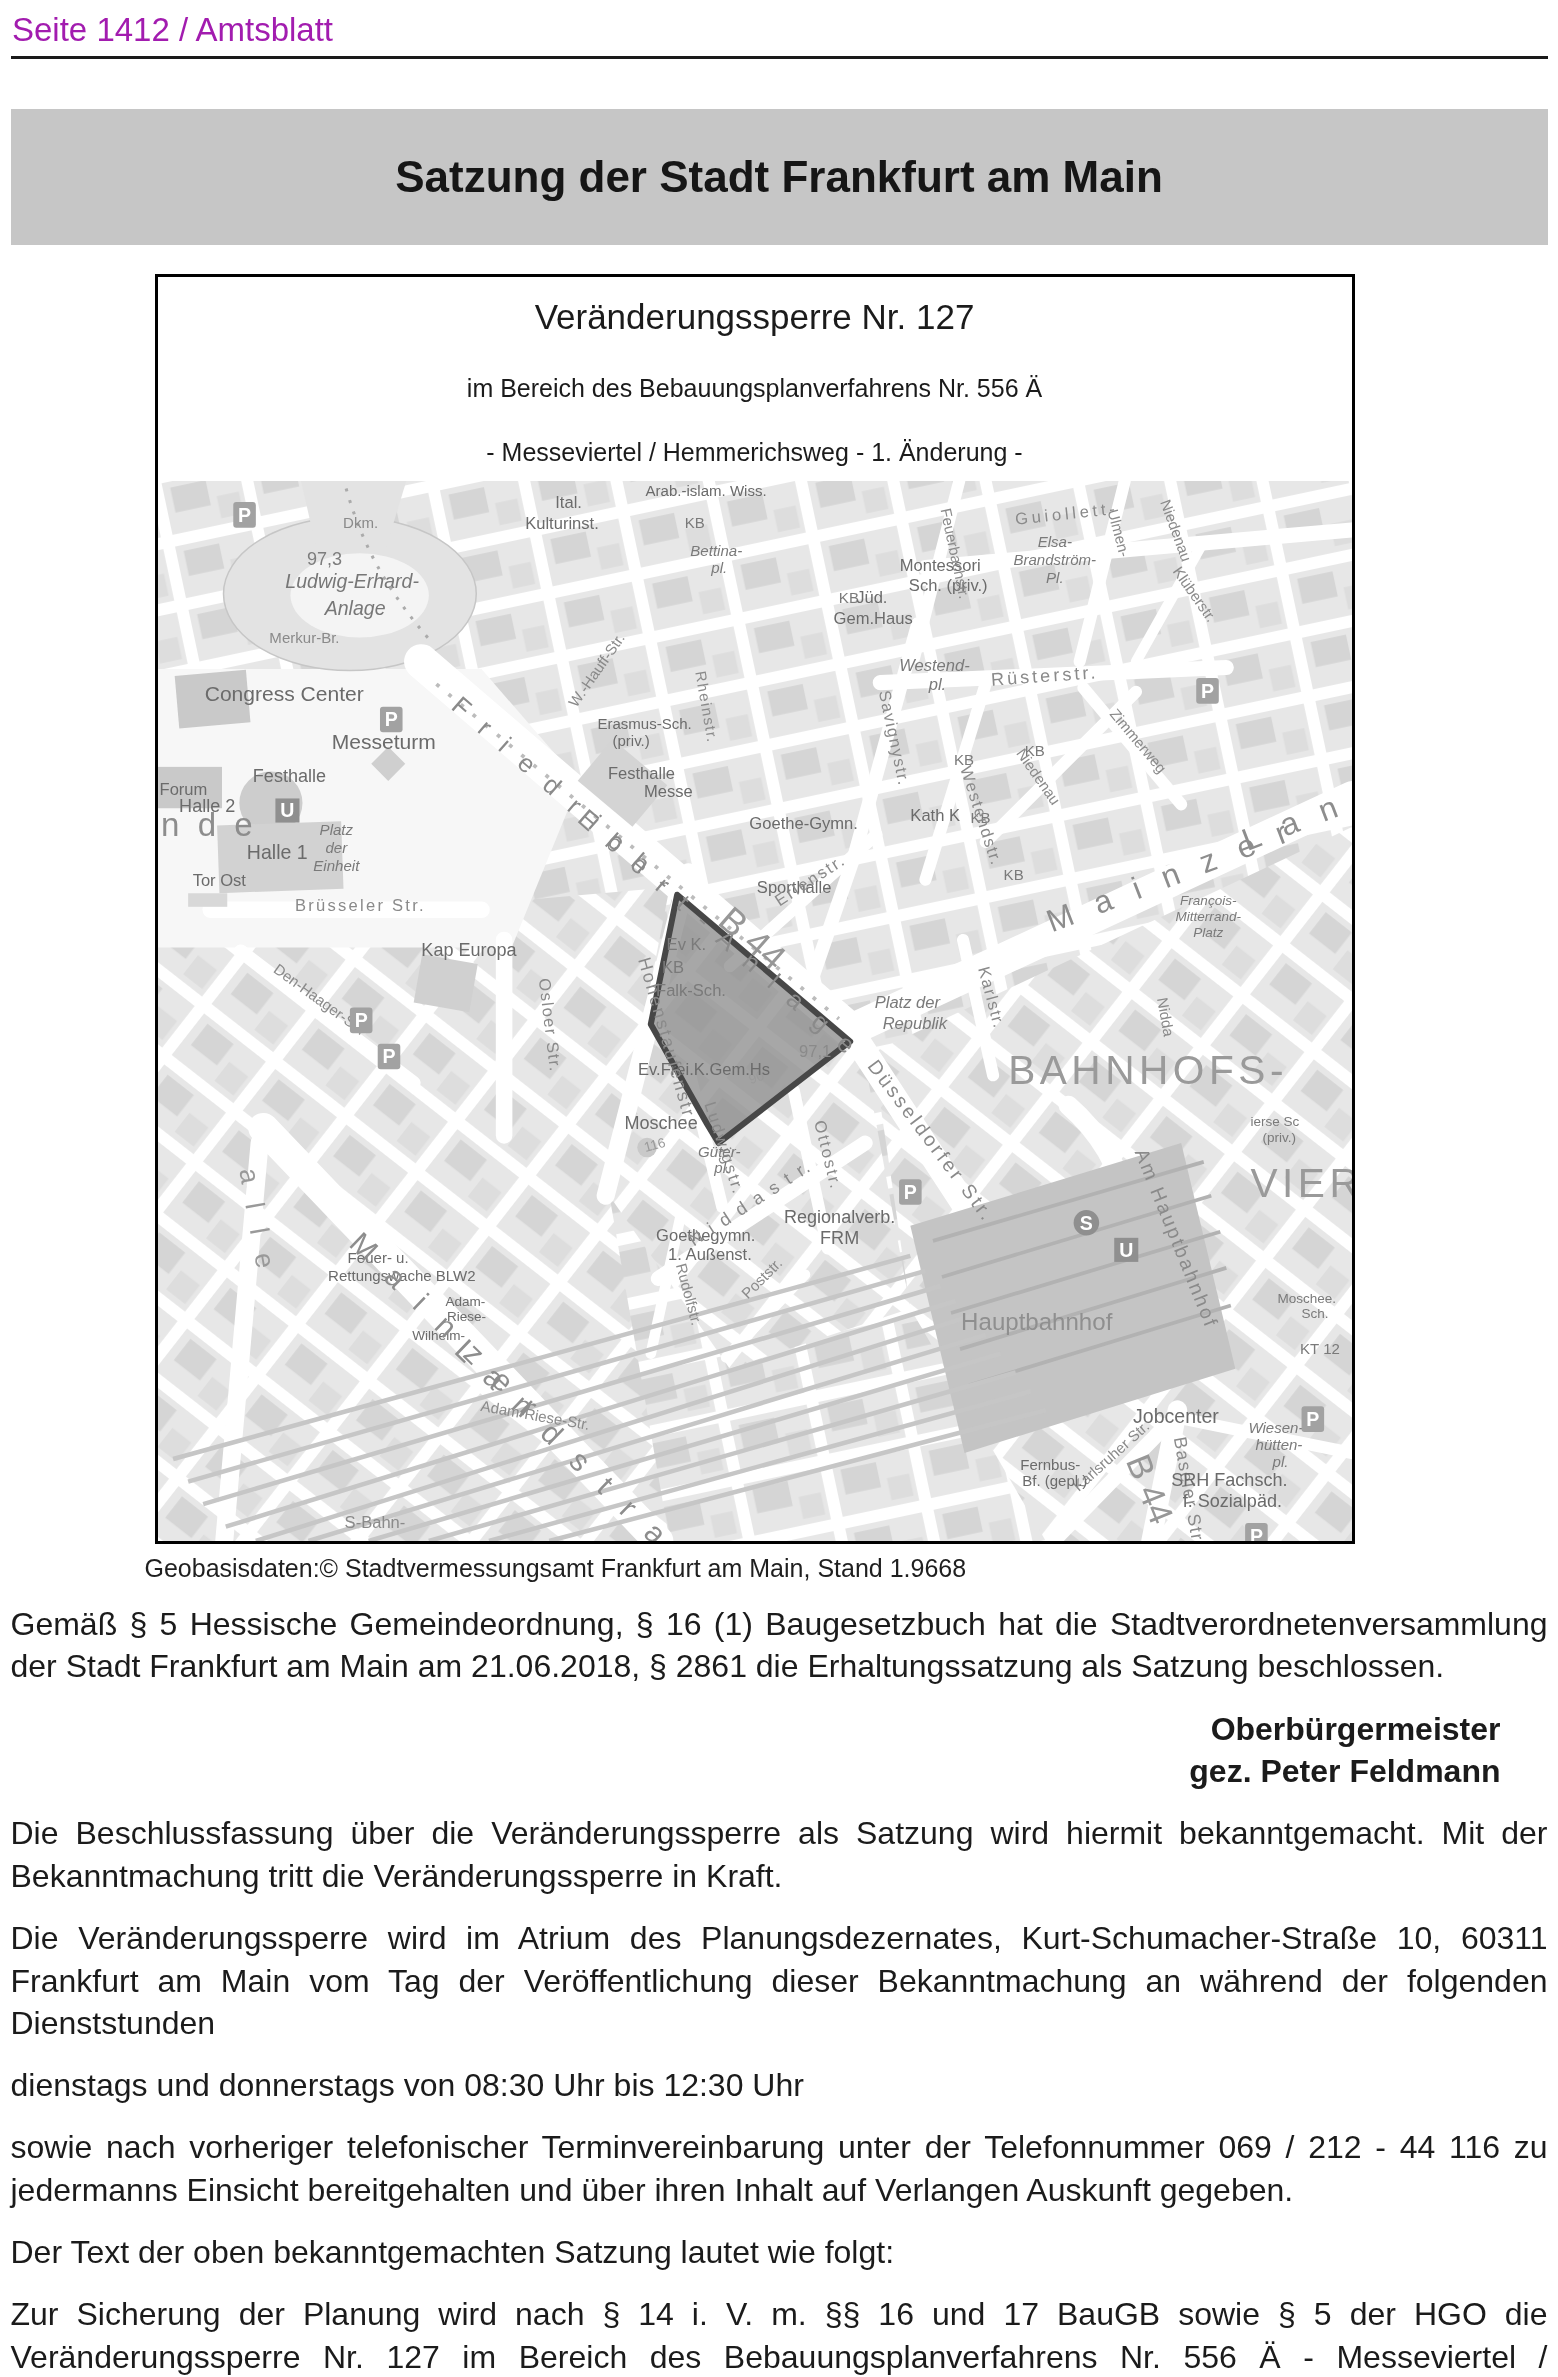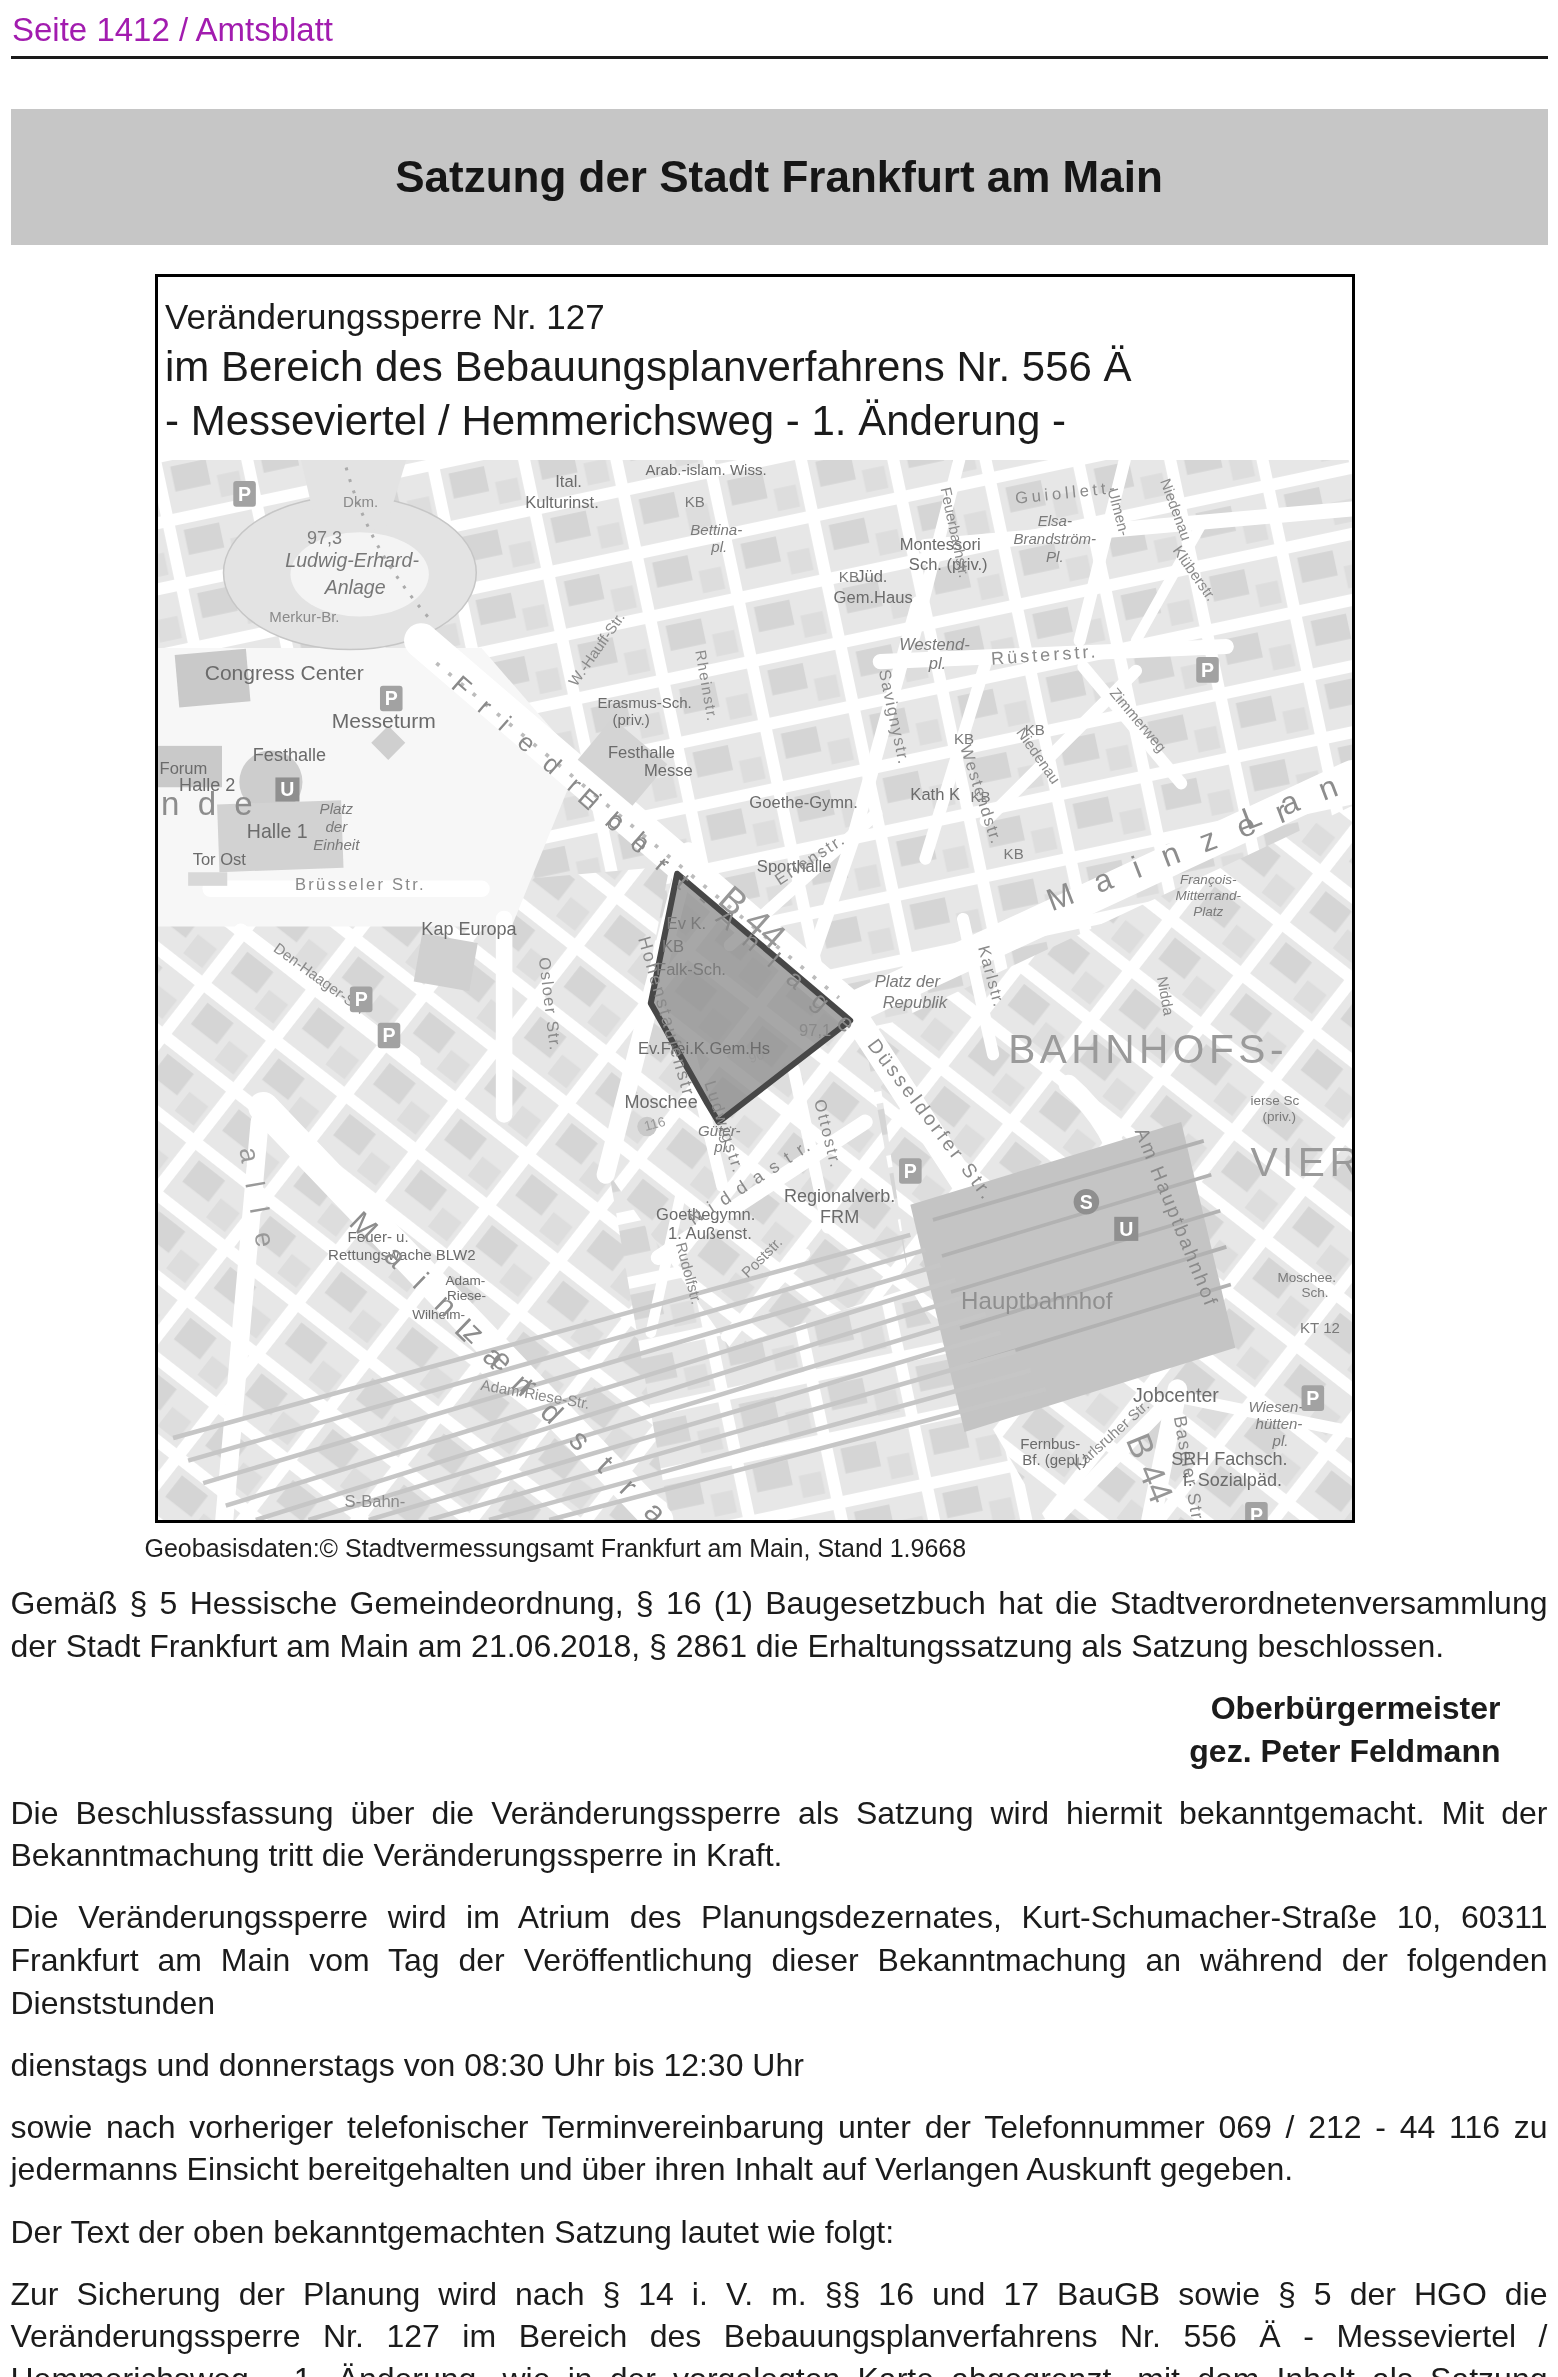--- a/index.html
+++ b/index.html
@@ -8,23 +8,23 @@
     font-family:"Liberation Sans", sans-serif;overflow:hidden;position:relative;
   }
   .page{padding:0 10.5px;}
   .header{display:flex;justify-content:space-between;align-items:flex-end;
     padding:10.5px 1.5px 7.5px 1.5px;font-size:33px;color:#a21caf;}
   .header-rule{border-top:3.8px solid #1a1a1a;margin:0 0 0 0;}
   .banner{margin:50px 0 0 0;background:#c6c6c6;height:136px;display:flex;
     align-items:center;justify-content:center;}
   .banner-title{font-weight:bold;font-size:44px;color:#161616;}
   .map-figure{margin:29px 0 0 144px;width:1194px;border:3px solid #000;background:#fff;}
-  .map-titles{padding:18px 7.5px 12px 7.5px;line-height:1.28;}
+  .map-titles{text-align:center;padding:18px 7.5px 12px 7.5px;line-height:1.28;}
   .map-title-1{font-size:35px;}
-  .map-title-2,.map-title-3{font-size:42px;}
+  .map-title-2,.map-title-3{font-size:25px;margin-top:32px;}
   .map-canvas-wrap{width:1194px;height:1060px;overflow:hidden;border-top:0.8px solid #fff;}
   svg text{font-family:"Liberation Sans", sans-serif;}
   .caption{margin:10.5px 0 0 134px;font-size:25px;color:#1f1f1f;}
   .bodytext{margin-top:19.6px;font-size:32px;line-height:1.33;text-align:justify;}
   .para{margin:0 0 19.6px 0;}
   .sign{text-align:right;font-weight:bold;margin:0 47px 19.6px 0;line-height:1.33;}
 </style>
 </head>
 <body>
 

